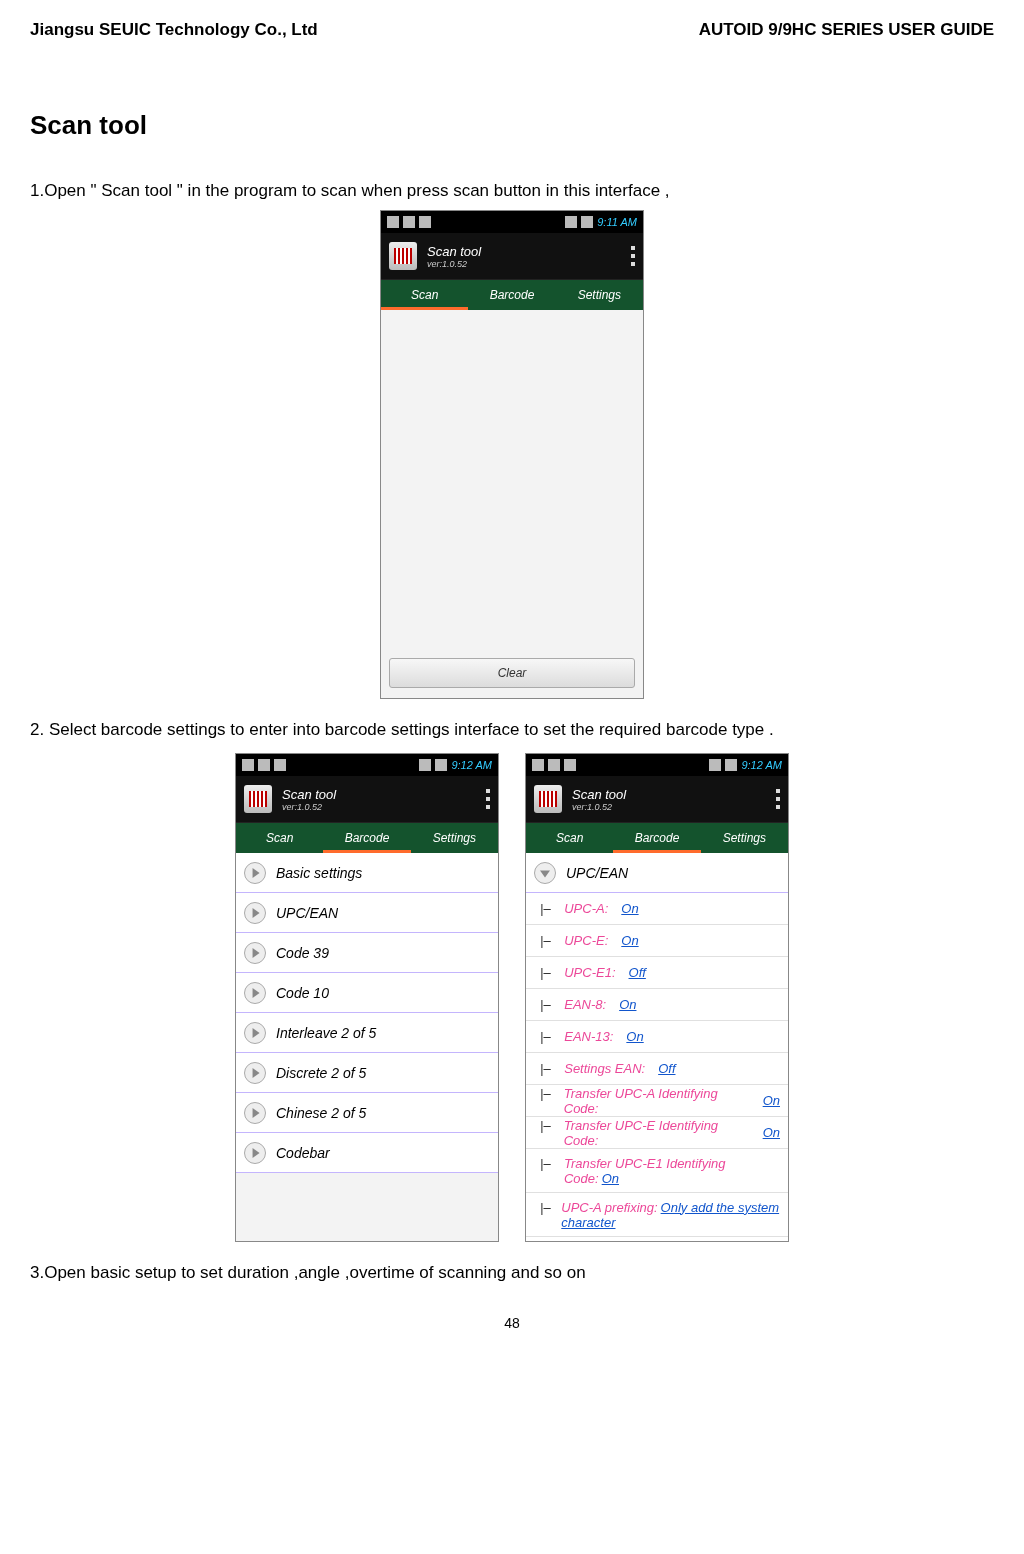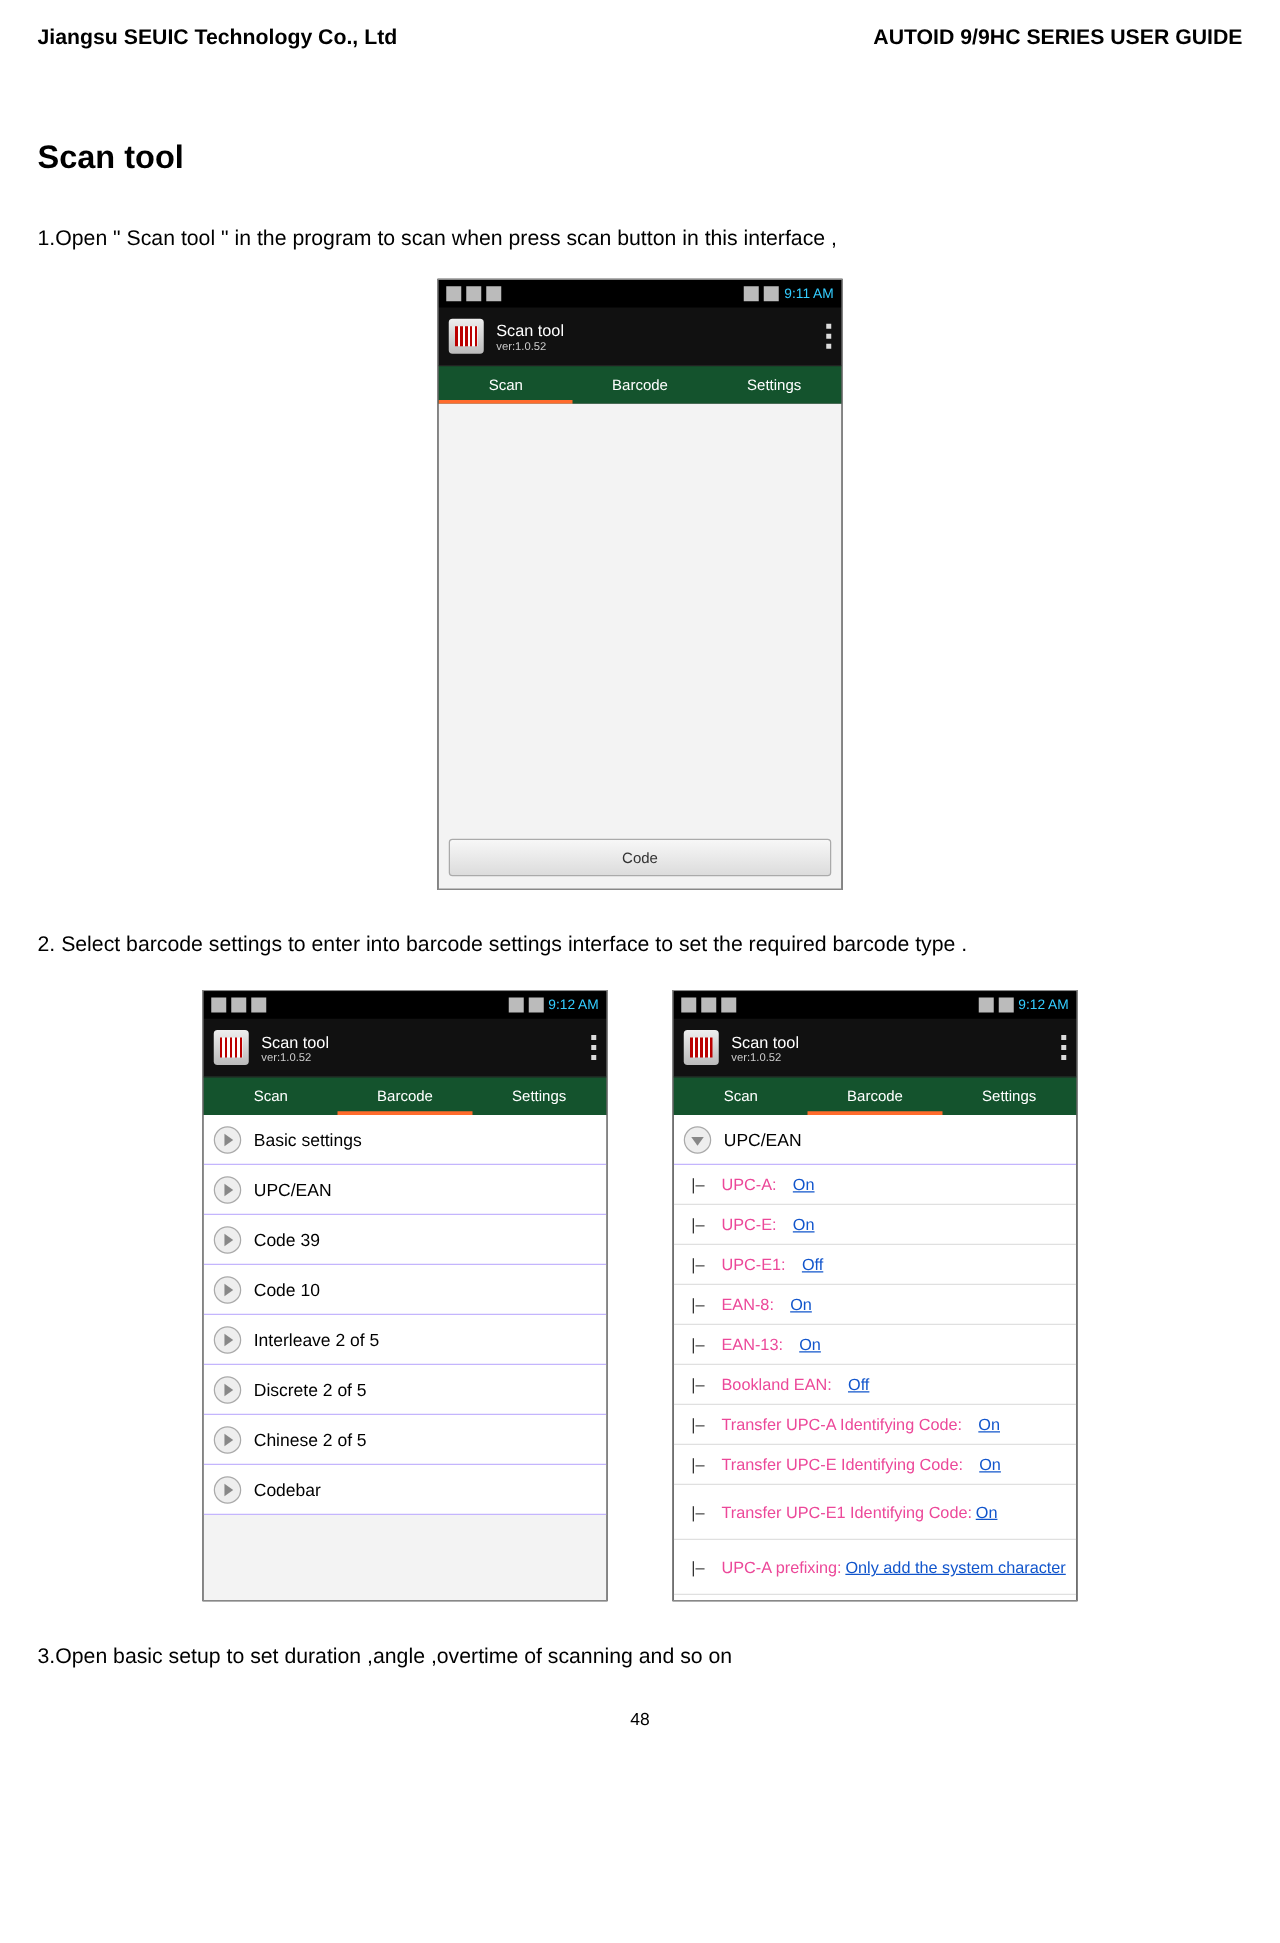--- a/index.html
+++ b/index.html
@@ -19,26 +19,27 @@
       font-size: 17px;
       margin-bottom: 70px;
     }
     h1 { font-size: 26px; font-weight: bold; margin-bottom: 40px; }
     p.body-text { font-size: 17px; margin: 18px 0 6px; }
 
     
     .shot-row { text-align: center; }
     .shot-row.pair { display: flex; justify-content: center; gap: 20px; margin-top: 10px; }
     .phone {
-      width: 324px;
+      width: 264px;
       border: 1px solid #888;
       background: #000;
       display: inline-block;
       text-align: left;
-      margin: 16px;
+      margin: 3px;
+      font-style: italic;
     }
     .statusbar {
       height: 22px;
       background: #000;
       color: #fff;
       display: flex;
       align-items: center;
       padding: 0 6px;
       font-size: 11px;
       justify-content: space-between;
@@ -179,21 +180,21 @@
           <span></span>
           <span></span>
         </div>
     </div>
     <div class="tabs">
       <div class="tab active">Scan</div>
       <div class="tab">Barcode</div>
       <div class="tab">Settings</div>
     </div>
     <div class="content">
-      <div class="clear-btn">Code</div>
+      <div class="clear-btn">Clear</div>
     </div>
   </div>
 </div>
 
 <p class="body-text">2. Select barcode settings to enter into barcode settings interface to set the required barcode type .</p>
 
 <div class="shot-row pair">
 
   <div class="phone">
     <div class="statusbar">
@@ -323,21 +324,21 @@
             <span class="key">EAN-8:</span>
             <span class="val">On</span>
           </div>
         <div class="row small">
             <span class="branch">|–&nbsp;</span>
             <span class="key">EAN-13:</span>
             <span class="val">On</span>
           </div>
         <div class="row small">
             <span class="branch">|–&nbsp;</span>
-            <span class="key">Bookland EAN:</span>
+            <span class="key">Settings EAN:</span>
             <span class="val">Off</span>
           </div>
         <div class="row small">
             <span class="branch">|–&nbsp;</span>
             <span class="key">Transfer UPC-A Identifying Code:</span>
             <span class="val">On</span>
           </div>
         <div class="row small">
             <span class="branch">|–&nbsp;</span>
             <span class="key">Transfer UPC-E Identifying Code:</span>

